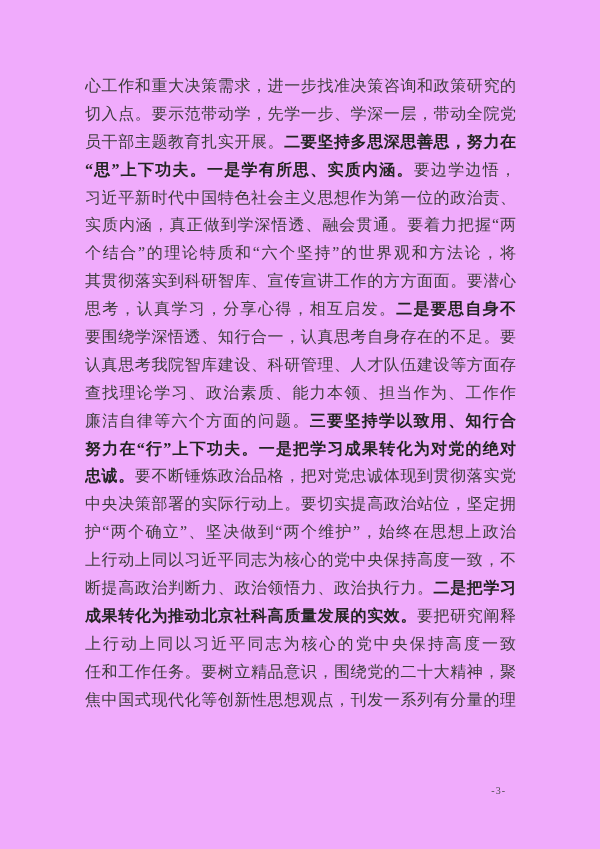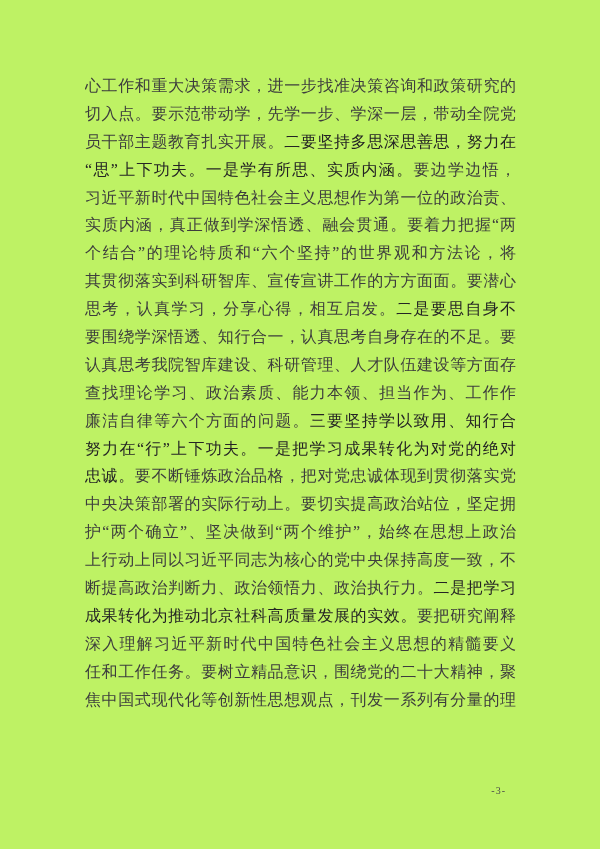--- a/index.html
+++ b/index.html
@@ -4,41 +4,41 @@
 <style>
   html, body {
     margin: 0;
     padding: 0;
     background: #ffffff;
   }
   .page {
     position: relative;
     width: 600px;
     height: 849px;
-    background: #bef264;
+    background: #f0abfc;
     overflow: hidden;
     font-family: "Liberation Serif", "DejaVu Serif", serif;
   }
   .text-block {
     position: absolute;
     left: 85px;
     top: 72px;
     width: 431px;
     font-size: 16px;
     color: #3d3d3d;
   }
   .line {
     height: 27.9px;
     line-height: 27.9px;
     text-align: justify;
     text-align-last: justify;
     overflow: hidden;
   }
   .em {
-    font-weight: normal;
+    font-weight: bold;
     color: #242424;
   }
   .page-number {
     position: absolute;
     right: 94px;
     top: 784px;
     font-size: 10px;
     line-height: 14px;
     color: #4a4a4a;
     letter-spacing: 1px;
@@ -63,18 +63,18 @@
       <div class="line"><span>认真思考我院智库建设、科研管理、人才队伍建设等方面存</span></div>
       <div class="line"><span>查找理论学习、政治素质、能力本领、担当作为、工作作风、</span></div>
       <div class="line"><span>廉洁自律等六个方面的问题。</span><span class="em">三要坚持学以致用、知行合一，</span></div>
       <div class="line"><span class="em">努力在“行”上下功夫。</span><span class="em">一是把学习成果转化为对党的绝对</span></div>
       <div class="line"><span class="em">忠诚。</span><span>要不断锤炼政治品格，把对党忠诚体现到贯彻落实党</span></div>
       <div class="line"><span>中央决策部署的实际行动上。要切实提高政治站位，坚定拥</span></div>
       <div class="line"><span>护“两个确立”、坚决做到“两个维护”，始终在思想上政治</span></div>
       <div class="line"><span>上行动上同以习近平同志为核心的党中央保持高度一致，不</span></div>
       <div class="line"><span>断提高政治判断力、政治领悟力、政治执行力。</span><span class="em">二是把学习</span></div>
       <div class="line"><span class="em">成果转化为推动北京社科高质量发展的实效。</span><span>要把研究阐释</span></div>
-      <div class="line"><span>深入理解习近平新时代中国特色社会主义思想的精髓要义</span></div>
+      <div class="line"><span>上行动上同以习近平同志为核心的党中央保持高度一致</span></div>
       <div class="line"><span>任和工作任务。要树立精品意识，围绕党的二十大精神，聚</span></div>
       <div class="line"><span>焦中国式现代化等创新性思想观点，刊发一系列有分量的理</span></div>
     </div>
   <div class="page-number">-3-</div>
 </div>
 
 </body></html>

